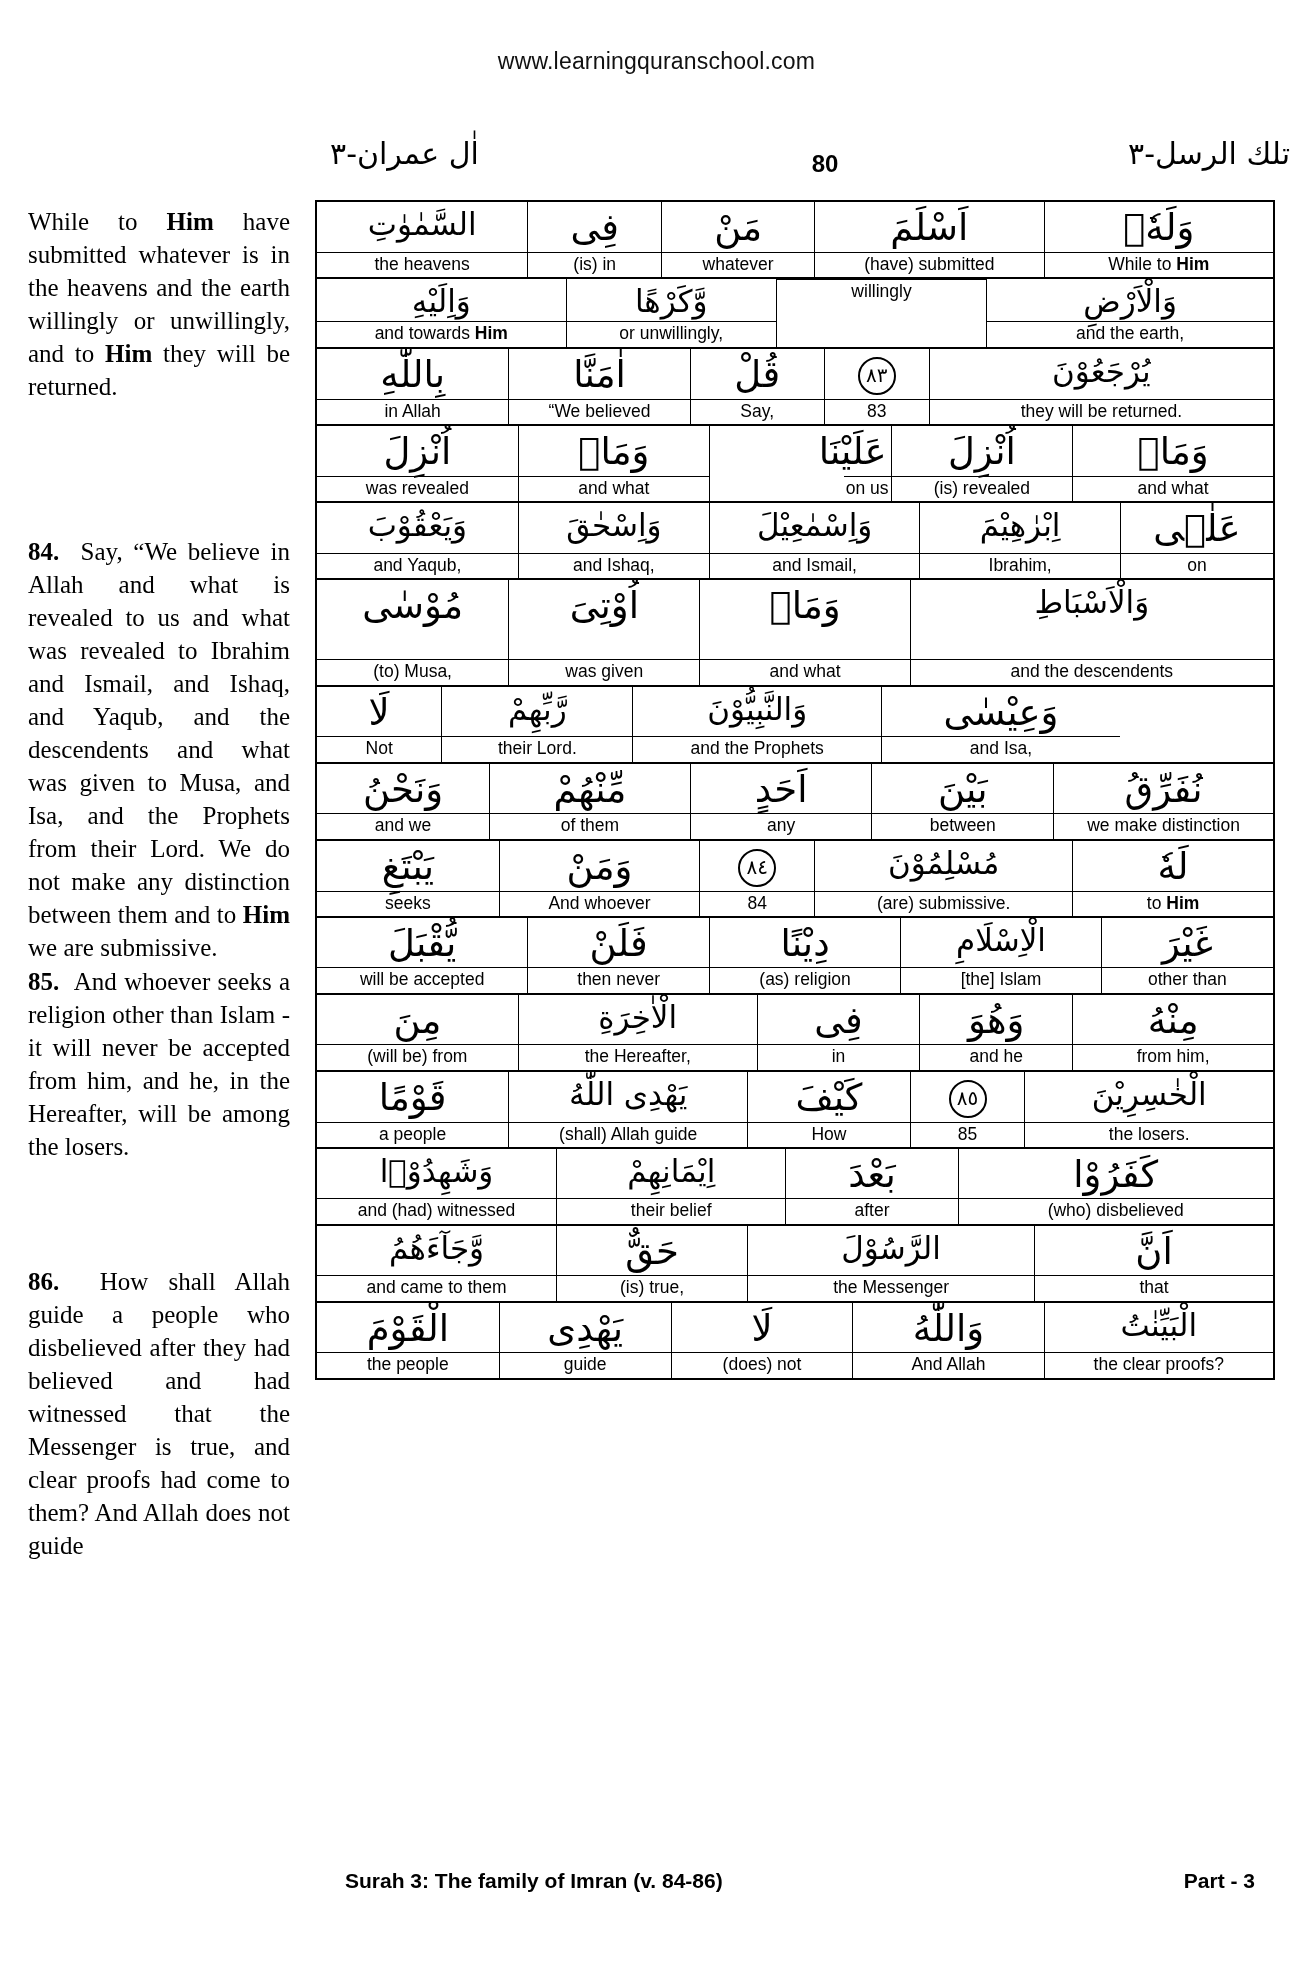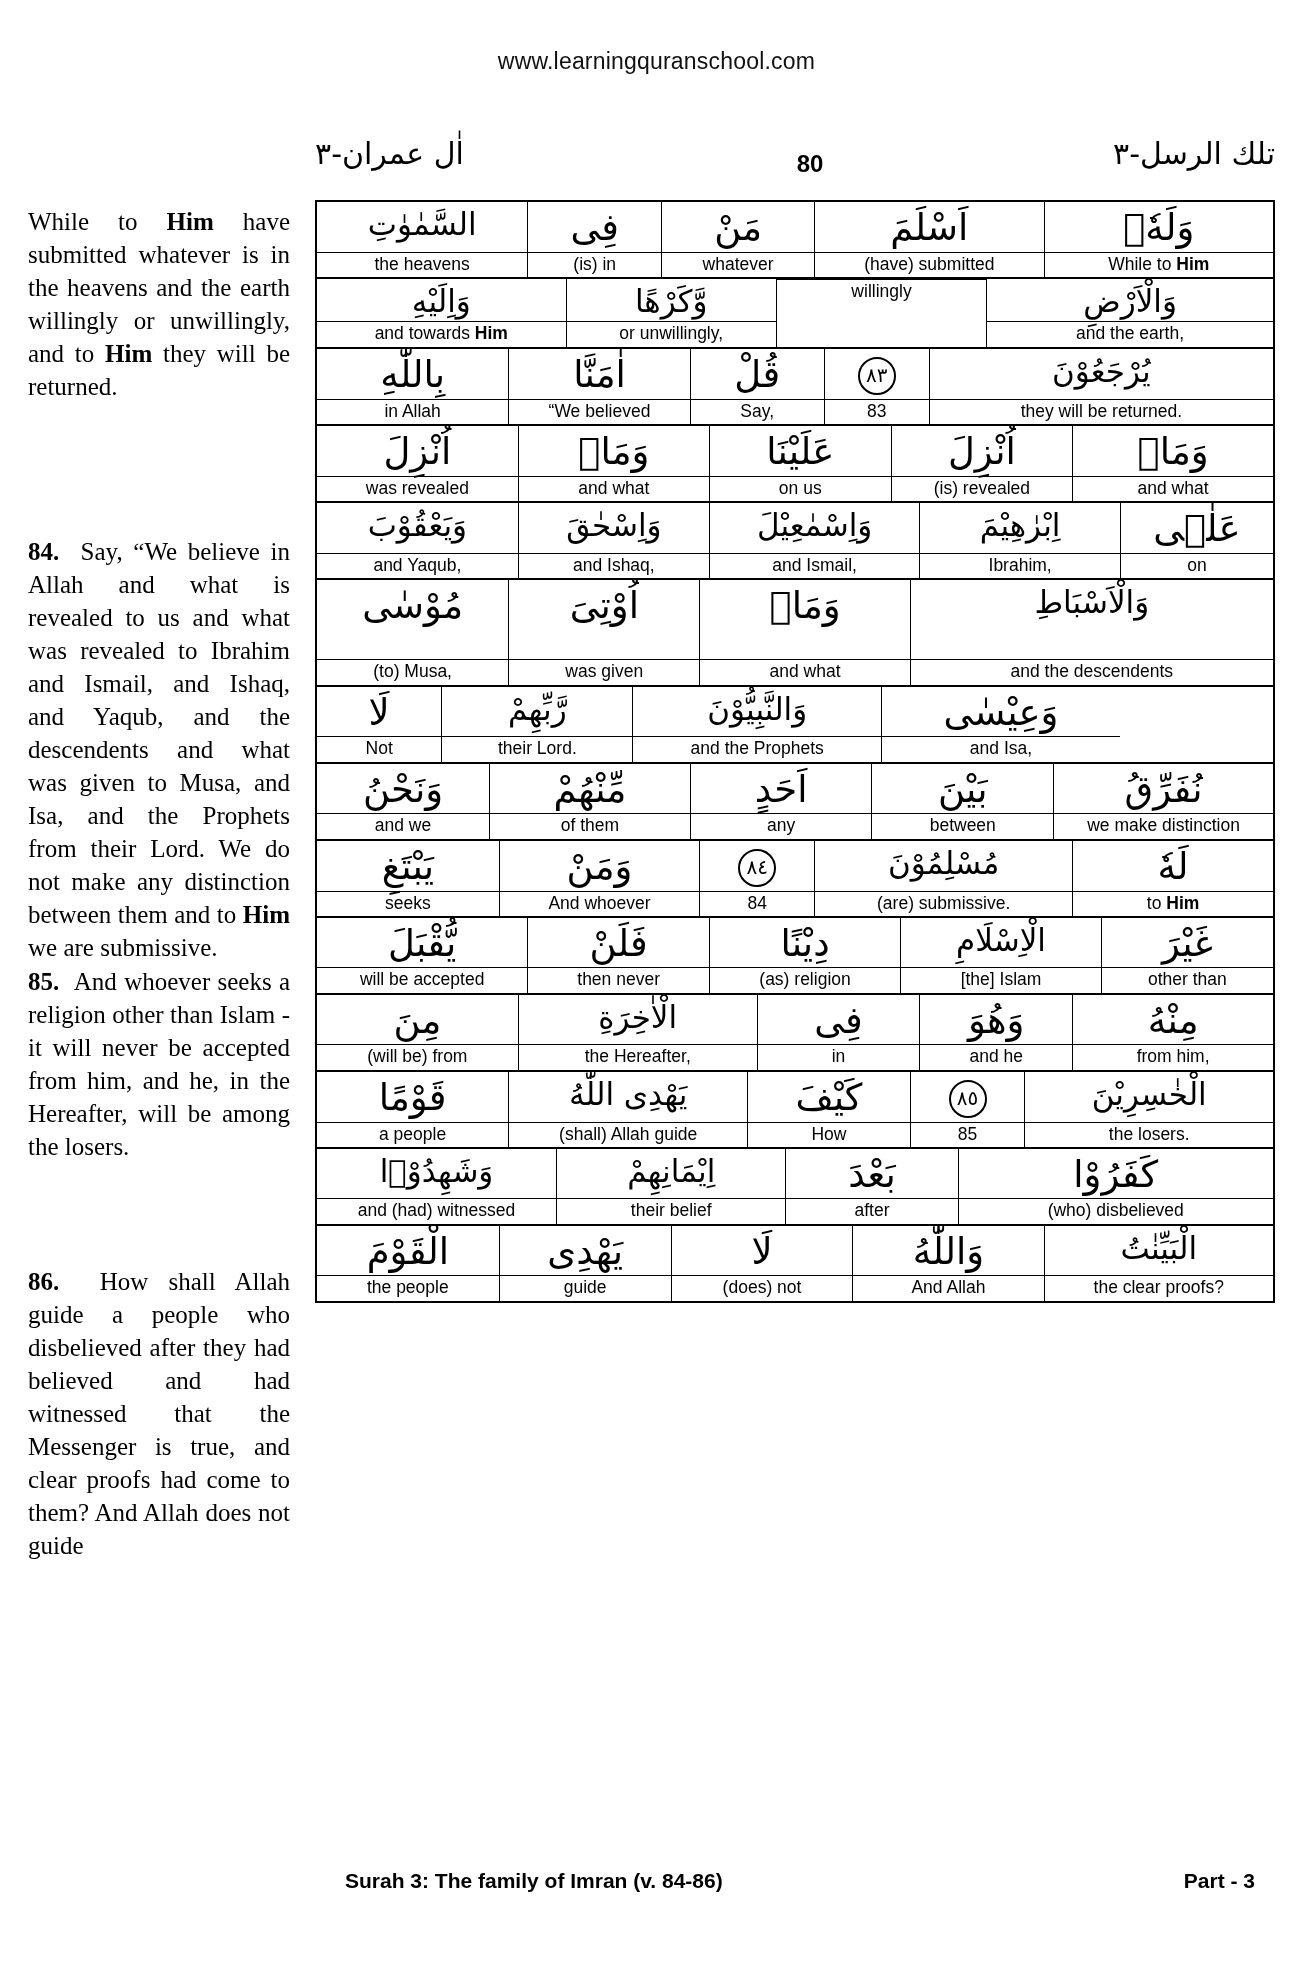--- a/index.html
+++ b/index.html
@@ -28,21 +28,21 @@
     width: 1313px;
     text-align: center;
     font-family: "Liberation Sans", sans-serif;
     font-size: 23px;
     letter-spacing: 0.2px;
     color: #111;
   }
   .header-row {
     position: absolute;
     top: 150px;
-    left: 315px;
+    left: 330px;
     width: 960px;
     height: 36px;
   }
   .header-arabic-left {
     position: absolute;
     left: 0;
     top: -14px;
     font-size: 30px;
     font-family: "DejaVu Sans", sans-serif;
     direction: rtl;
@@ -253,21 +253,21 @@
       </div>
       <div class="row">
         <div class="cell" style="flex: 0 0 21%; width: 21%;">
           <div class="ar">اُنْزِلَ</div>
           <div class="en">was revealed</div>
         </div>
         <div class="cell" style="flex: 0 0 20%; width: 20%;">
           <div class="ar">وَمَاۤ</div>
           <div class="en">and what</div>
         </div>
-        <div class="cell" style="flex: 0 0 19%; width: 19%;">
+        <div class="cell" style="flex: 0 0 19%; width: 19%; align-items: flex-end;">
           <div class="ar">عَلَيْنَا</div>
           <div class="en">on us</div>
         </div>
         <div class="cell" style="flex: 0 0 19%; width: 19%;">
           <div class="ar">اُنْزِلَ</div>
           <div class="en">(is) revealed</div>
         </div>
         <div class="cell" style="flex: 0 0 21%; width: 21%;">
           <div class="ar">وَمَاۤ</div>
           <div class="en">and what</div>
@@ -457,20 +457,38 @@
         <div class="cell" style="flex: 0 0 18%; width: 18%;">
           <div class="ar">بَعْدَ</div>
           <div class="en">after</div>
         </div>
         <div class="cell" style="flex: 0 0 33%; width: 33%;">
           <div class="ar">كَفَرُوْا</div>
           <div class="en">(who) disbelieved</div>
         </div>
       </div>
       <div class="row">
+        <div class="cell" style="flex: 0 0 25%; width: 25%;">
+          <div class="ar small">وَّجَآءَهُمُ</div>
+          <div class="en">and came to them</div>
+        </div>
+        <div class="cell" style="flex: 0 0 20%; width: 20%;">
+          <div class="ar">حَقٌّ</div>
+          <div class="en">(is) true,</div>
+        </div>
+        <div class="cell" style="flex: 0 0 30%; width: 30%;">
+          <div class="ar small">الرَّسُوْلَ</div>
+          <div class="en">the Messenger</div>
+        </div>
+        <div class="cell" style="flex: 0 0 25%; width: 25%;">
+          <div class="ar">اَنَّ</div>
+          <div class="en">that</div>
+        </div>
+      </div>
+      <div class="row">
         <div class="cell" style="flex: 0 0 19%; width: 19%;">
           <div class="ar">الْقَوْمَ</div>
           <div class="en">the people</div>
         </div>
         <div class="cell" style="flex: 0 0 18%; width: 18%;">
           <div class="ar">يَهْدِى</div>
           <div class="en">guide</div>
         </div>
         <div class="cell" style="flex: 0 0 19%; width: 19%;">
           <div class="ar">لَا</div>

